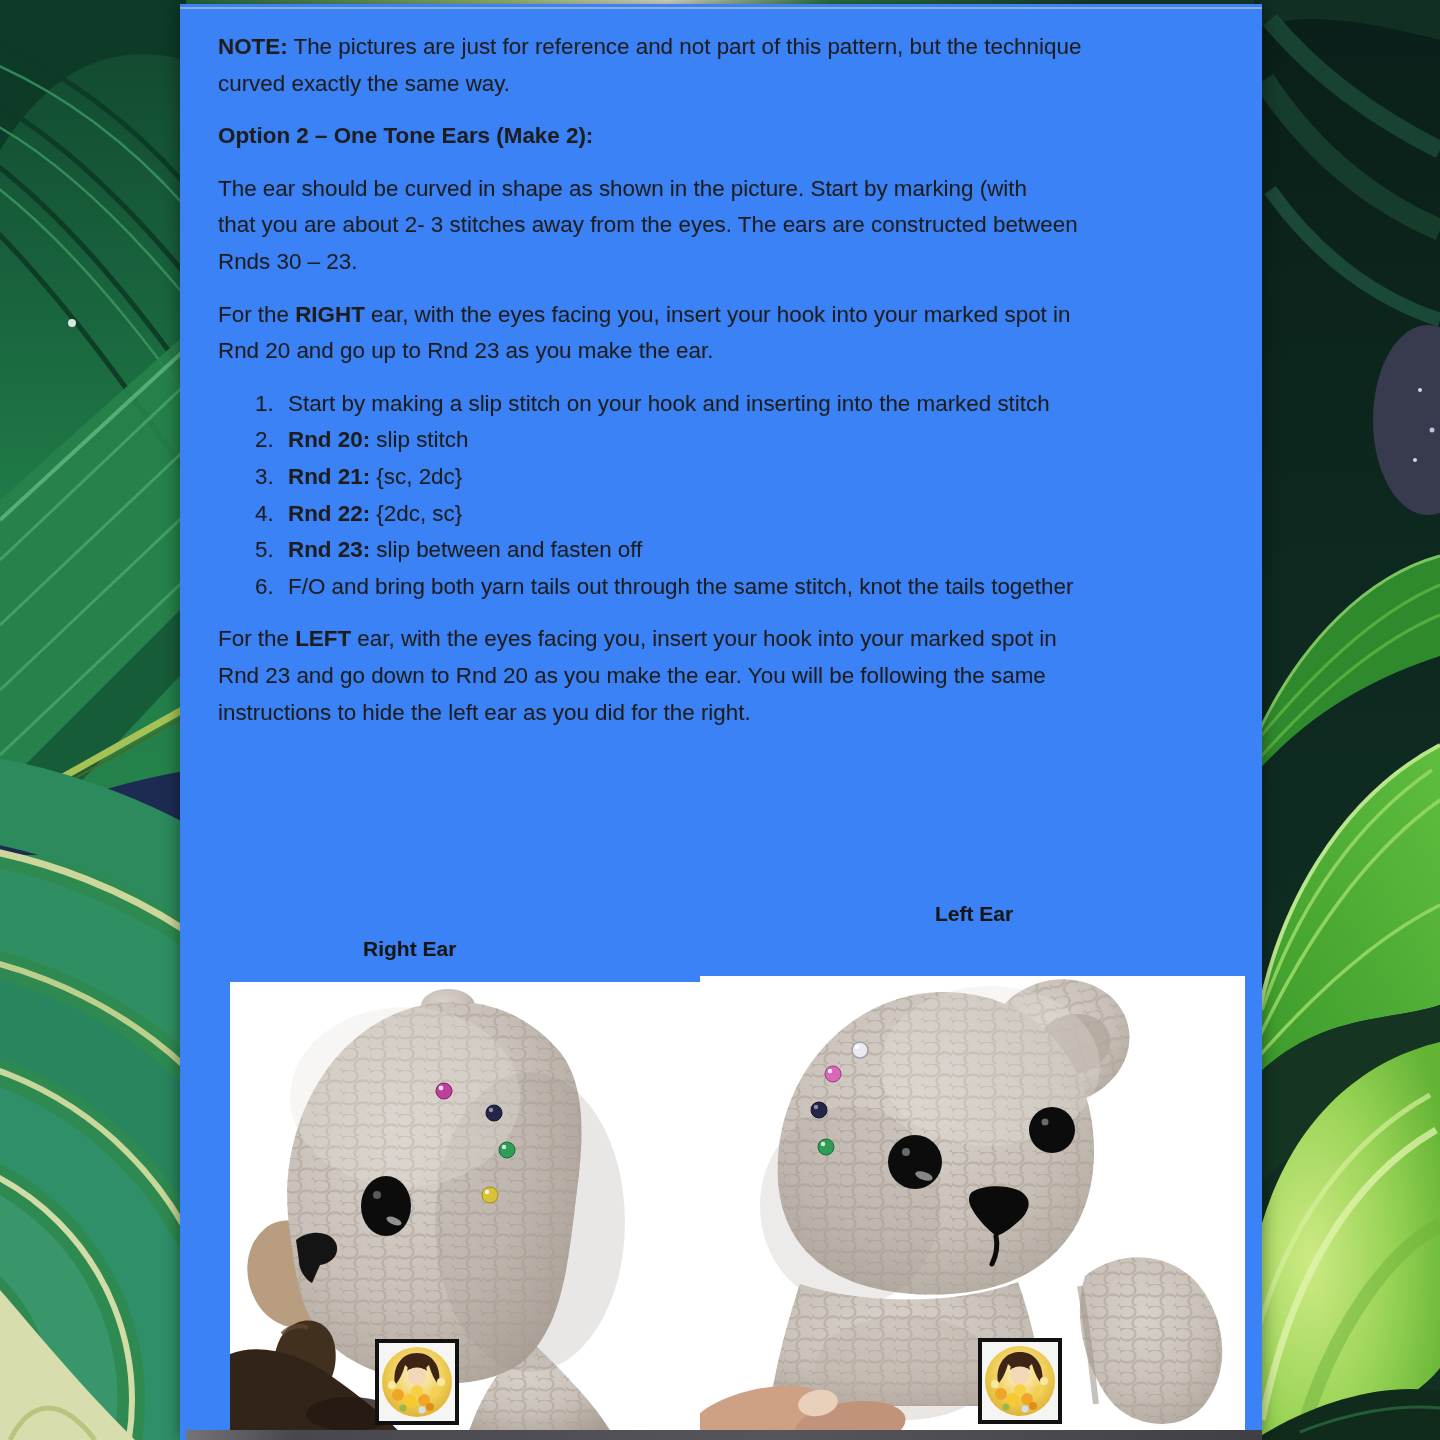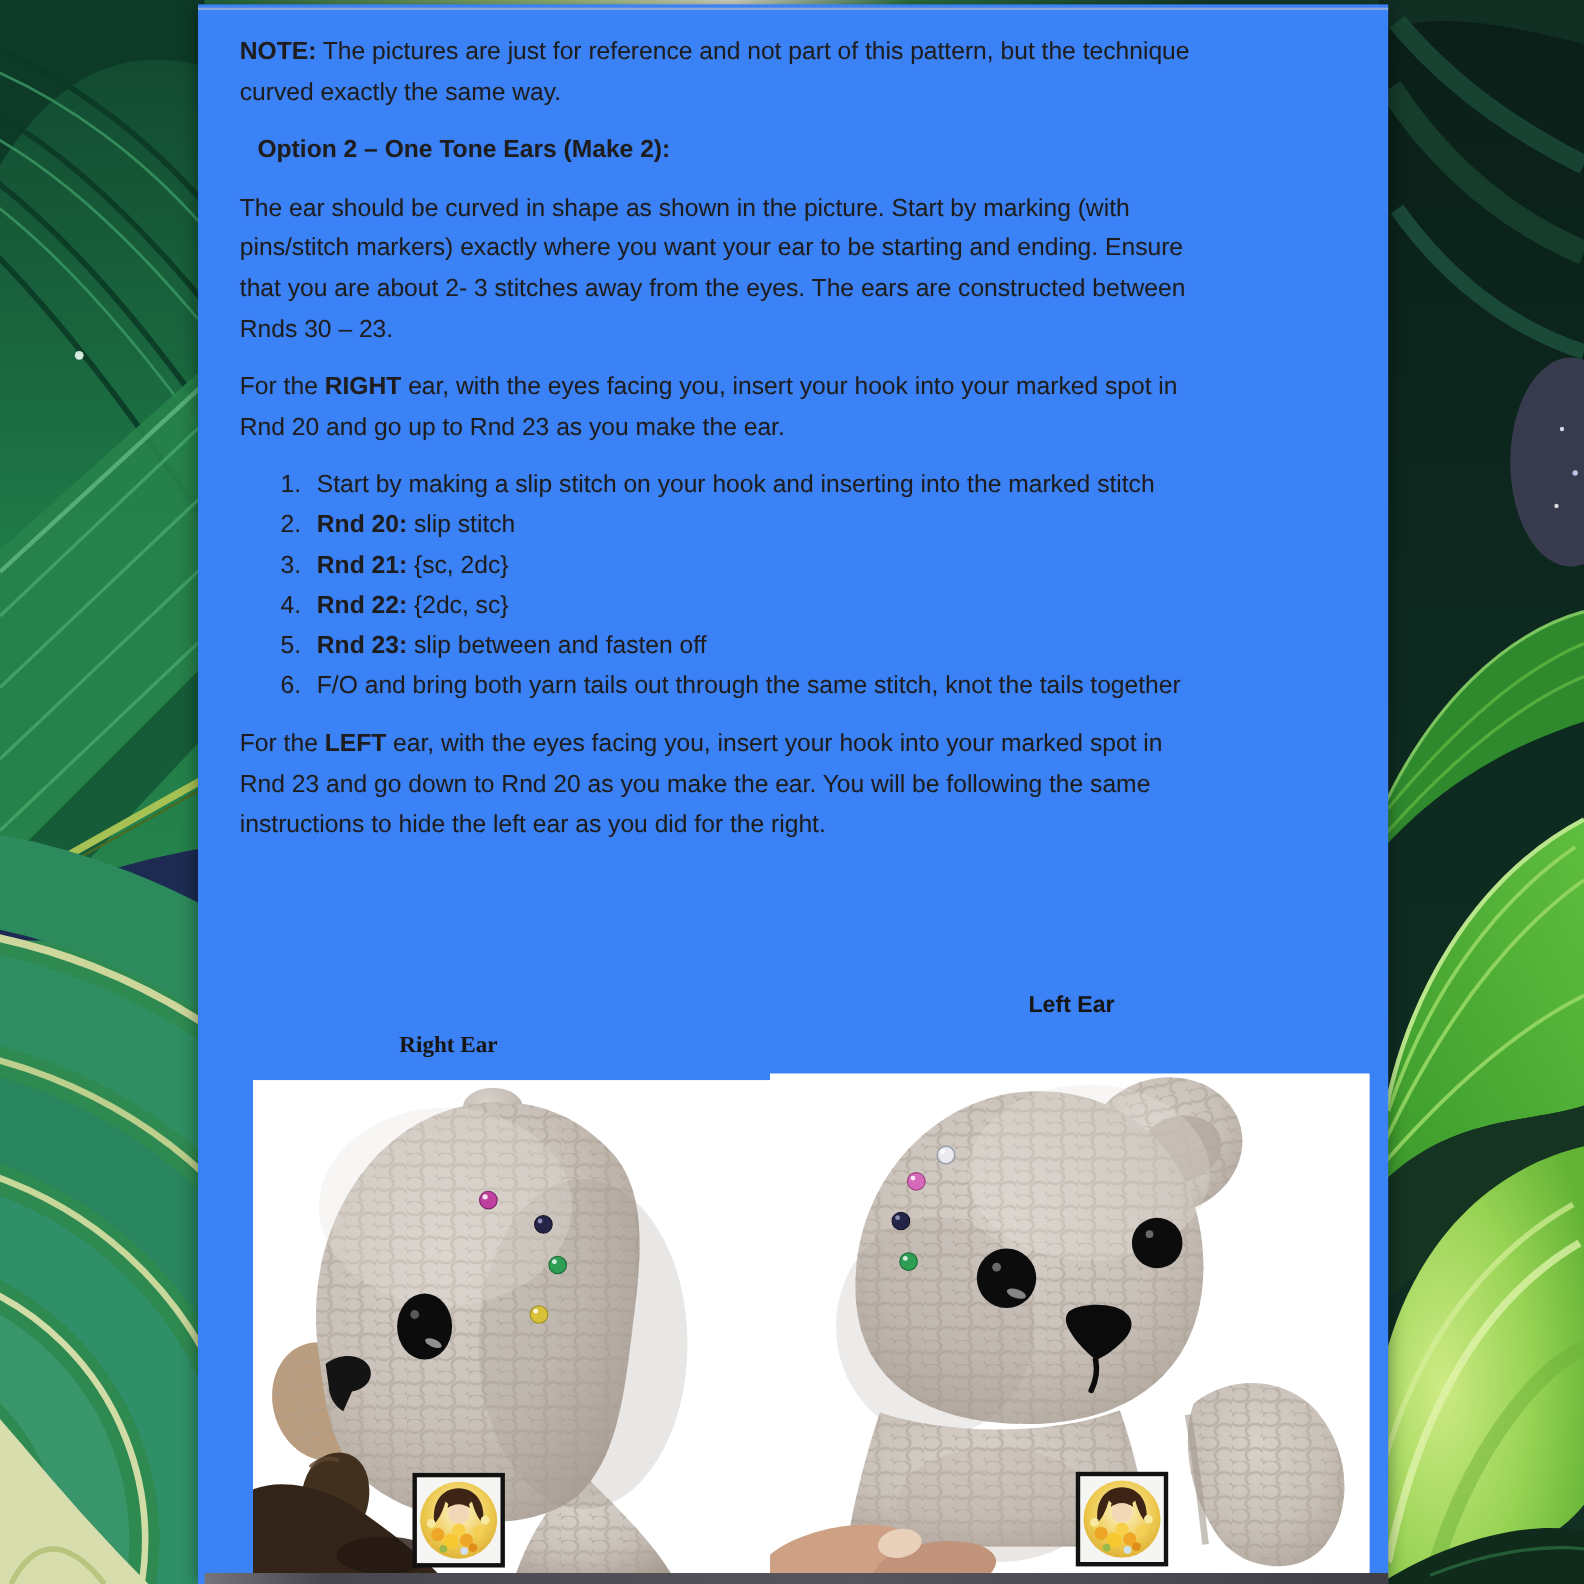--- a/index.html
+++ b/index.html
@@ -19,28 +19,28 @@
   .scan-strip{
     position:absolute;left:6px;right:0;bottom:0;height:10px;
     background:linear-gradient(90deg,#74747a,#47474d 10%,#55555b 55%,#3f3f45);
   }
   .content{
     position:absolute;left:38px;top:25px;width:1006px;
     color:#1d1d1f;font-size:22.4px;line-height:36.6px;
     text-shadow:0 0 1px rgba(70,70,70,.25);
   }
   .para{margin:0 0 16px;}
-  .heading{font-weight:700;margin-left:16px;}
+  .heading{font-weight:700;}
   .b{font-weight:700;}
   .line{white-space:nowrap;}
   .ol{margin:0 0 16px;padding-left:37px;}
   .li{display:flex;}
   .num{width:33px;flex:none;}
   .lab{position:absolute;font-weight:700;font-size:21px;color:#161616;text-shadow:0 0 1px rgba(70,70,70,.3);}
-  .lab-right{left:183px;top:933px;font-family:Liberation Serif, serif;}
+  .lab-right{left:183px;top:933px;}
   .lab-left{left:755px;top:898px;}
   .fig{position:absolute;background:#fff;}
   .fig-right-ear{left:50px;top:978px;width:470px;height:452px;}
   .fig-left-ear{left:520px;top:972px;width:545px;height:456px;}
   .fig svg{display:block;width:100%;height:100%;}
 </style>
 </head>
 <body>
 
 <div class="stage">
@@ -179,21 +179,20 @@
     <div class="content">
         <div class="para">
           <div class="line"><span class="b">NOTE:</span><span> The pictures are just for reference and not part of this pattern, but the technique</span></div>
           <div class="line"><span>curved exactly the same way.</span></div>
         </div>
         <div class="para heading">
           <div class="line"><span class="b">Option 2 – One Tone Ears (Make 2):</span></div>
         </div>
         <div class="para">
           <div class="line"><span>The ear should be curved in shape as shown in the picture. Start by marking (with</span></div>
-          <div class="line"><span>pins/stitch markers) exactly where you want your ear to be starting and ending. Ensure</span></div>
           <div class="line"><span>that you are about 2- 3 stitches away from the eyes. The ears are constructed between</span></div>
           <div class="line"><span>Rnds 30 – 23.</span></div>
         </div>
         <div class="para">
           <div class="line"><span>For the </span><span class="b">RIGHT</span><span> ear, with the eyes facing you, insert your hook into your marked spot in</span></div>
           <div class="line"><span>Rnd 20 and go up to Rnd 23 as you make the ear.</span></div>
         </div>
         <div class="ol">
           <div class="li">
             <span class="num">1.</span>

